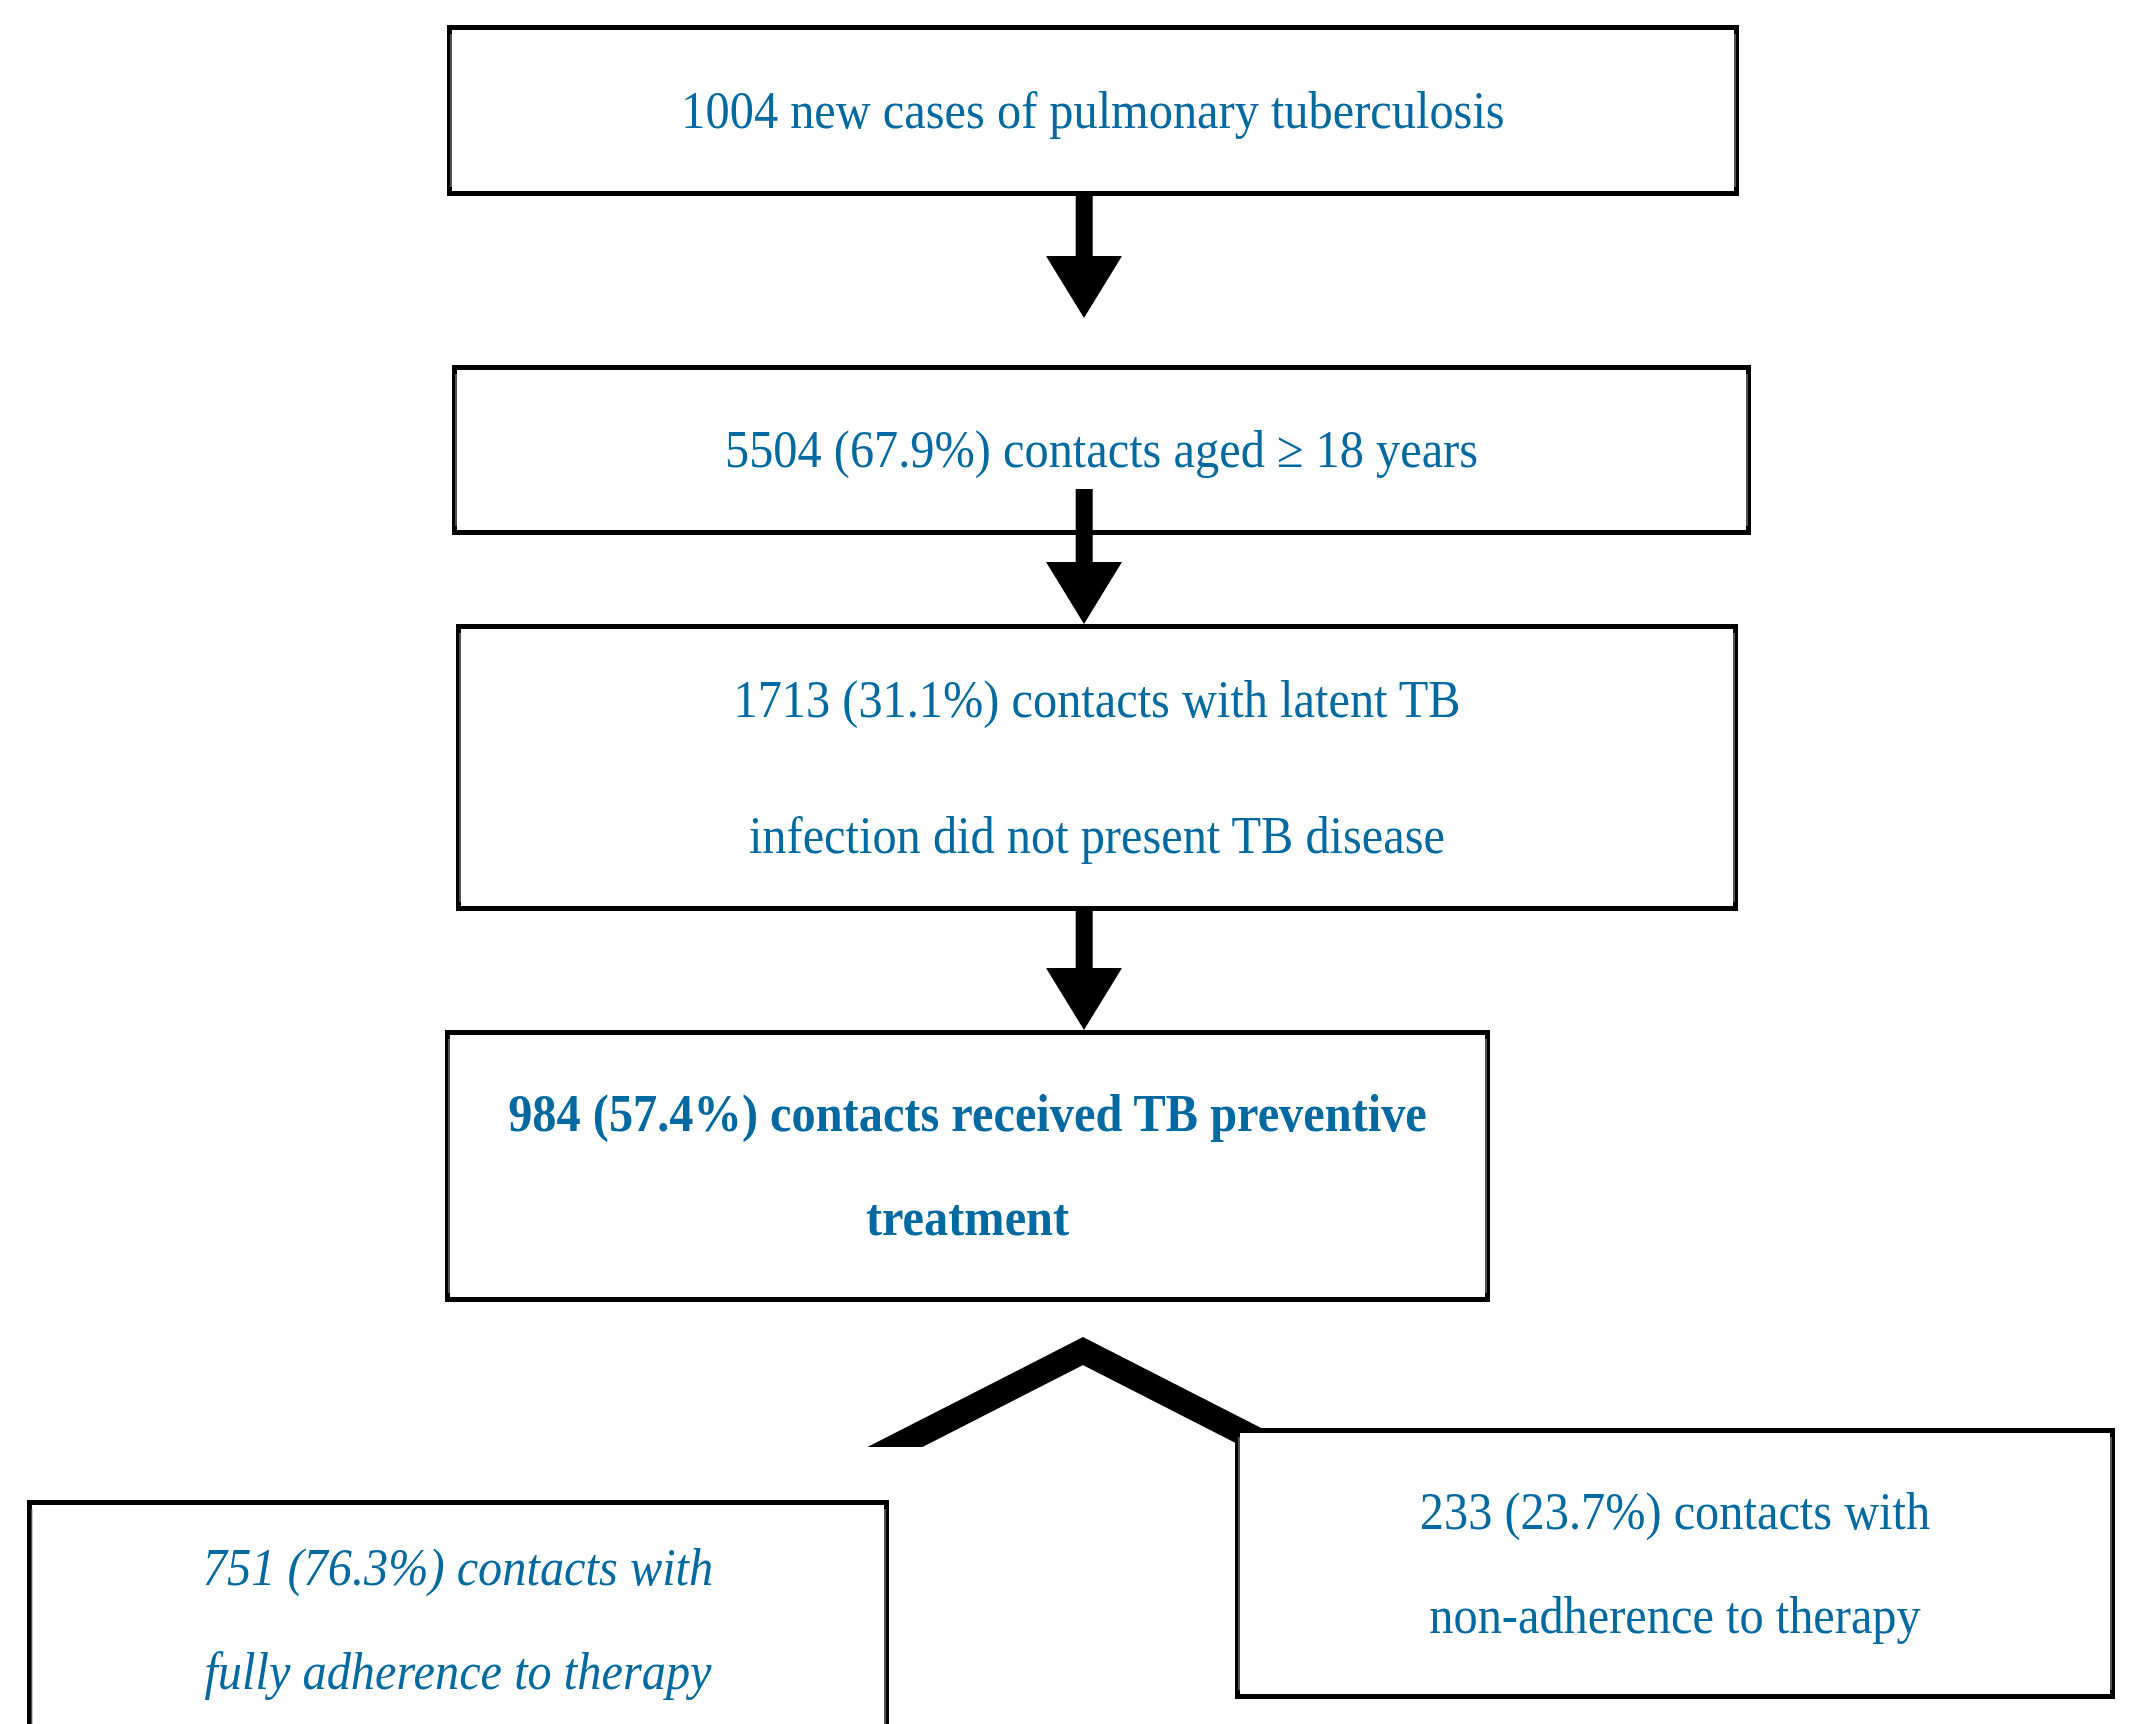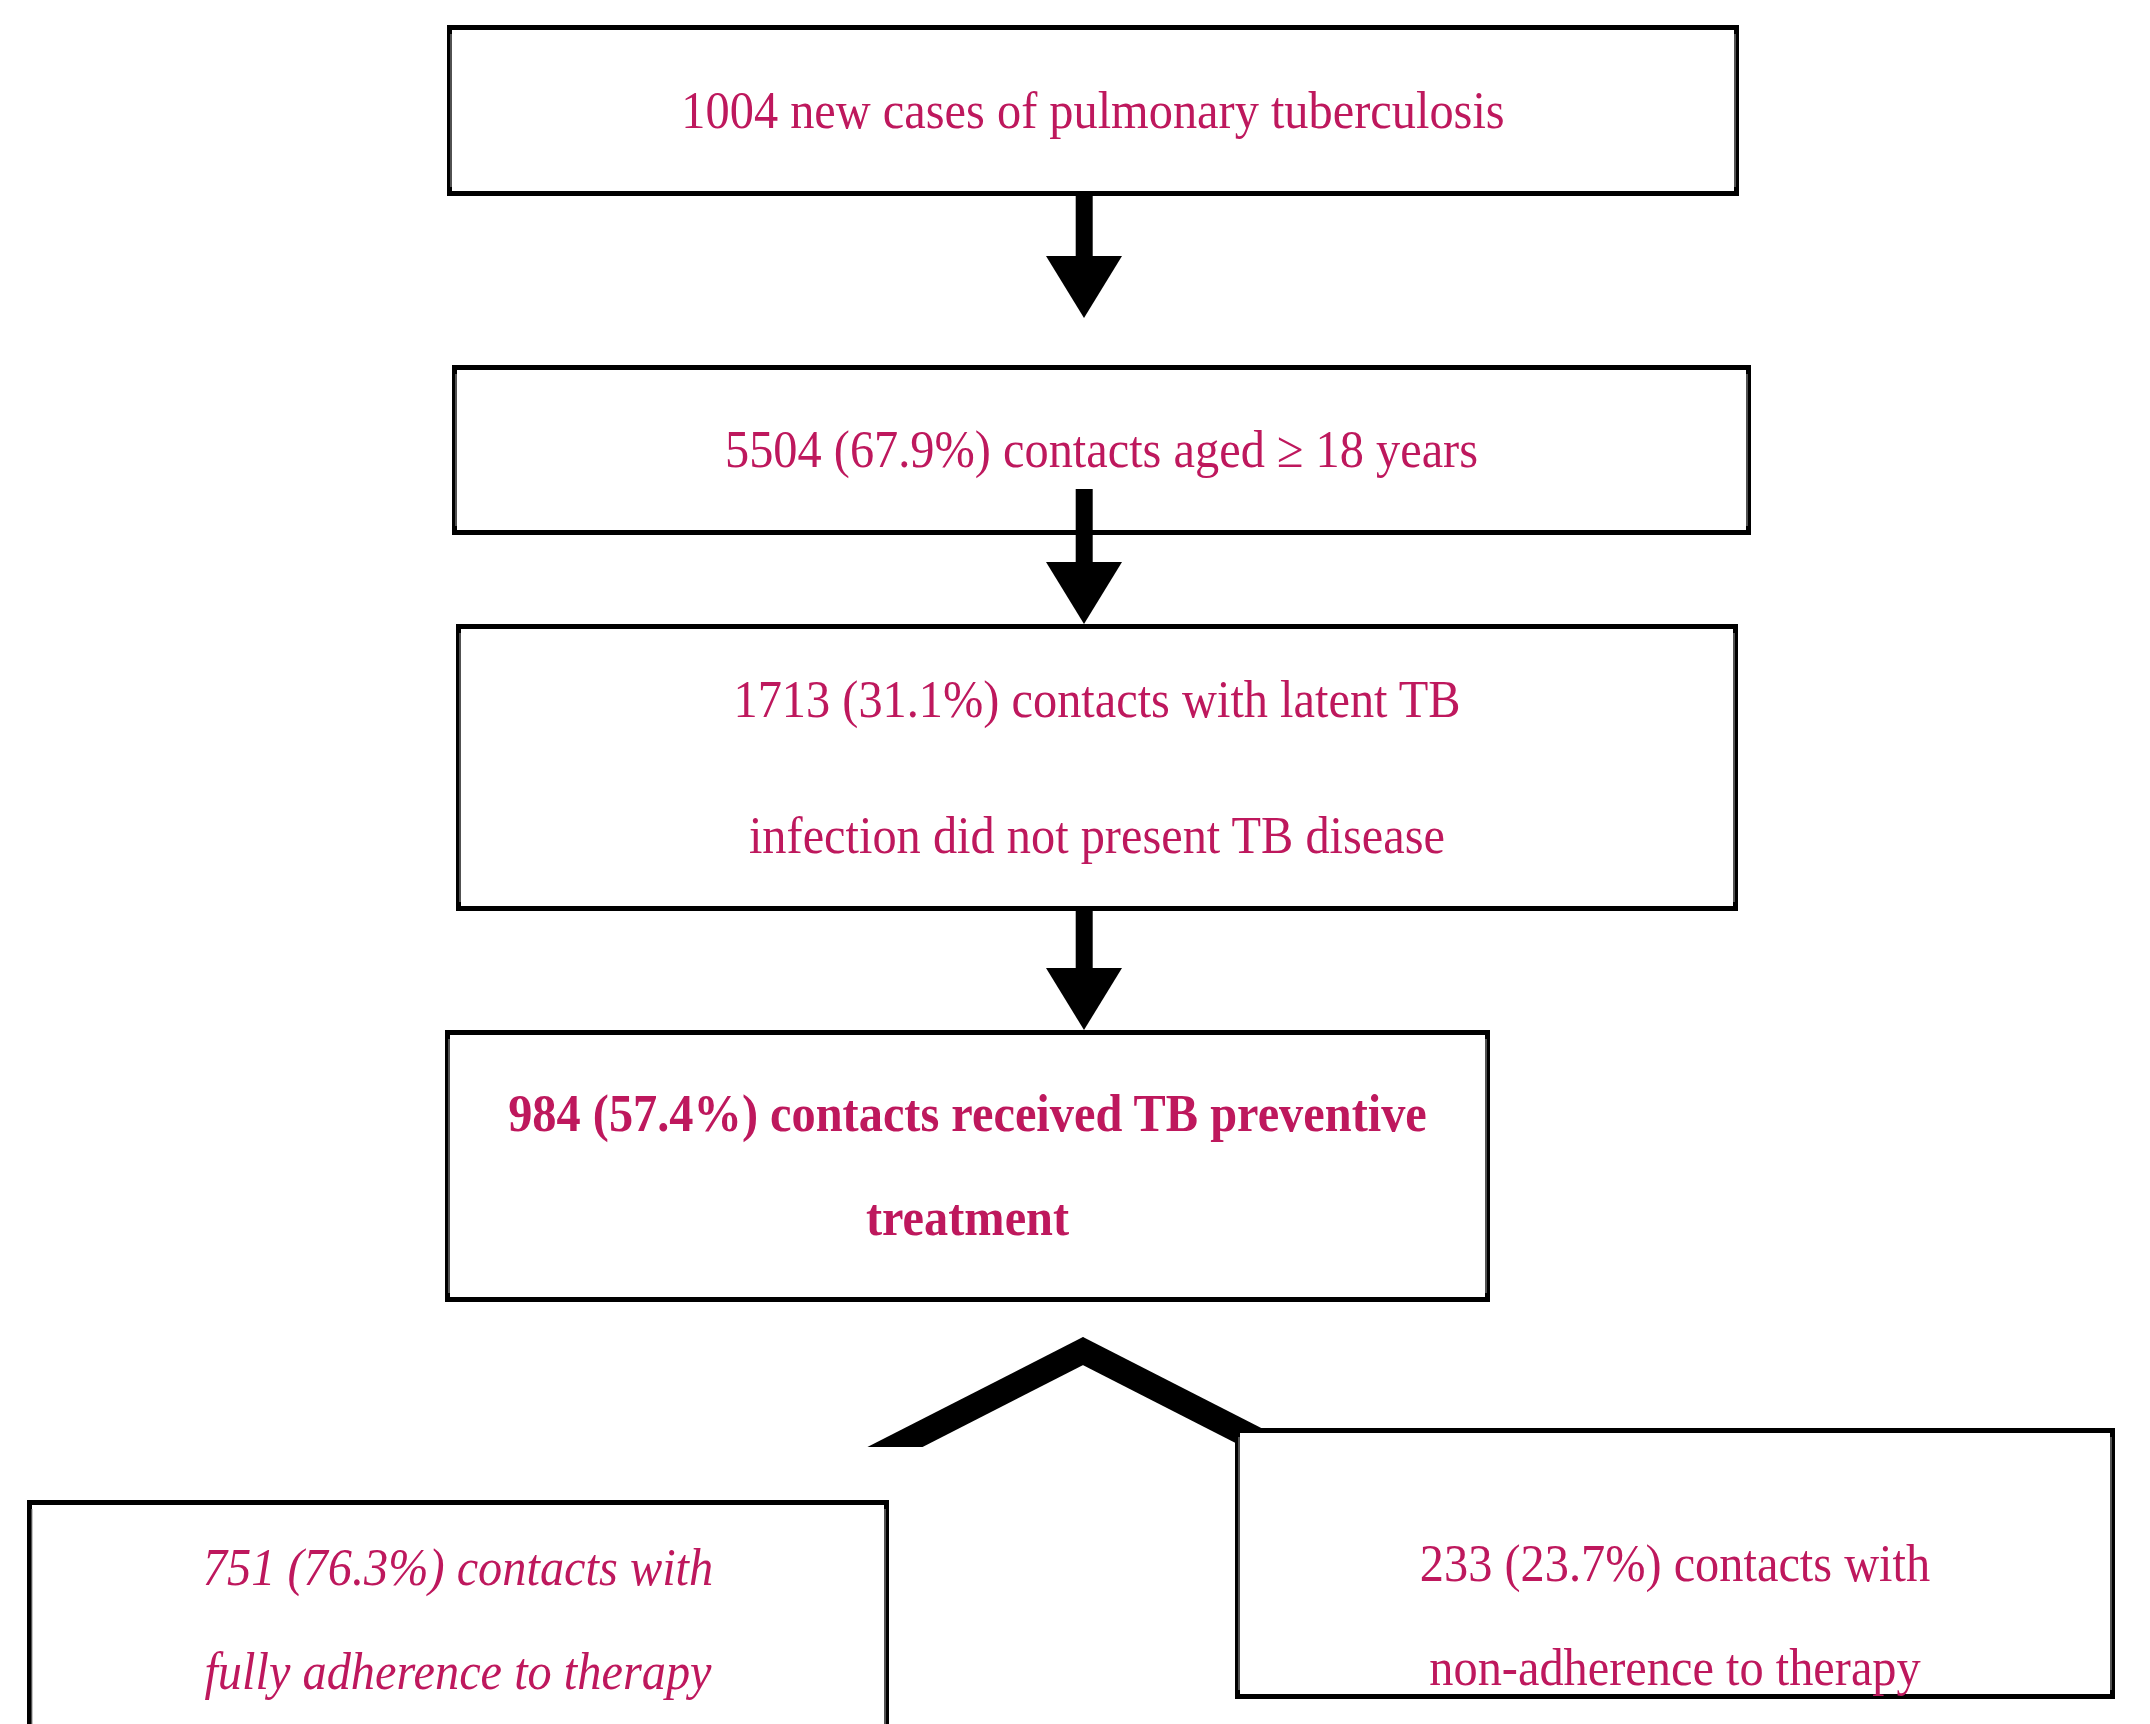--- a/index.html
+++ b/index.html
@@ -18,42 +18,42 @@
   .flow-box {
     position: absolute;
     box-sizing: border-box;
     border: 5.8px solid #000000;
     background: #ffffff;
     display: flex;
     flex-direction: column;
     align-items: center;
     justify-content: center;
     text-align: center;
-    color: #be185d;
+    color: #0369a1;
   }
   .flow-box .line {
     display: block;
     width: 100%;
     font-size: 52px;
     line-height: 1.0;
     letter-spacing: 0px;
     transform: scaleX(0.93);
     white-space: nowrap;
   }
   .flow-box .line + .line {
     margin-top: 52px;
   }
 
   
   #box-cases      { left: 447px;  top: 25px;   width: 1292px; height: 171px; }
   #box-contacts   { left: 452px;  top: 319px;  width: 1299px; height: 170px; margin-top: 46px; }
   #box-latent     { left: 456px;  top: 624px;  width: 1282px; height: 287px; gap: 32px; }
   #box-treatment  { left: 445px;  top: 1030px; width: 1045px; height: 272px; font-weight: bold; }
   #box-adherent   { left: 27.4px;   top: 1500px; width: 862px; height: 239px; font-style: italic; }
-  #box-nonadherent{ left: 1235px; top: 1428px; width: 880px; height: 271px; justify-content: flex-end; }
+  #box-nonadherent{ left: 1235px; top: 1428px; width: 880px; height: 271px; }
 
   
   .flow-box::after {
     content: "";
     position: absolute;
     top: 4.2px; bottom: 4.2px; left: -1.7px; right: -1.7px;
     border-left: 2.5px solid rgba(150,150,150,0.55);
     border-right: 2.5px solid rgba(150,150,150,0.55);
     pointer-events: none;
   }

